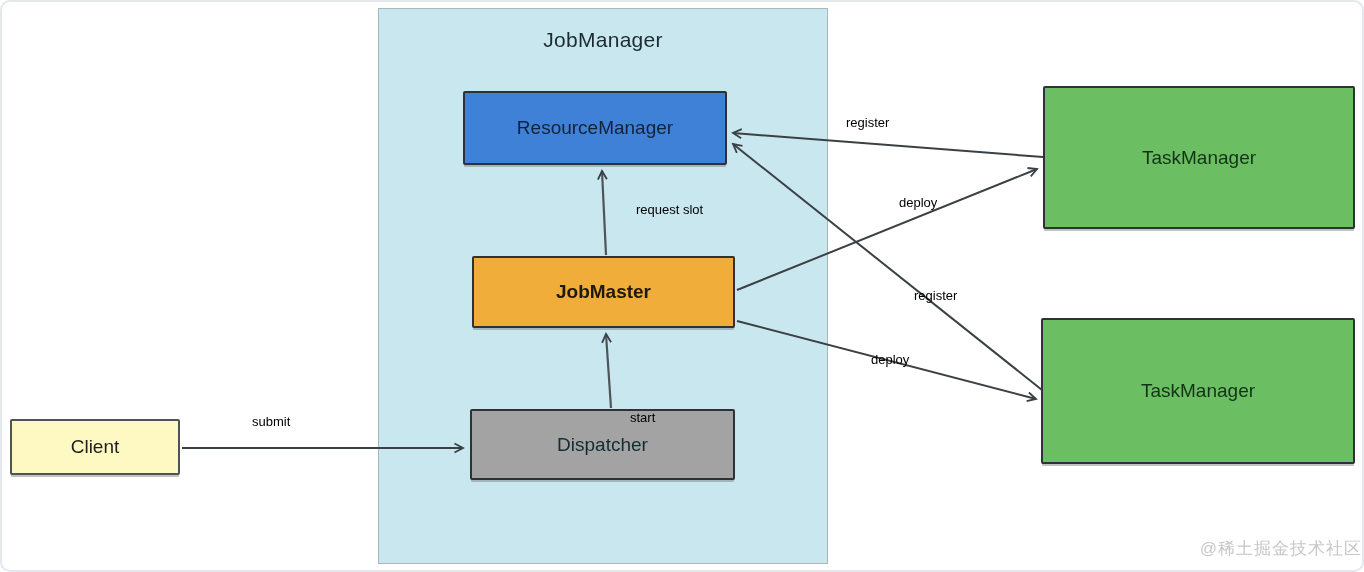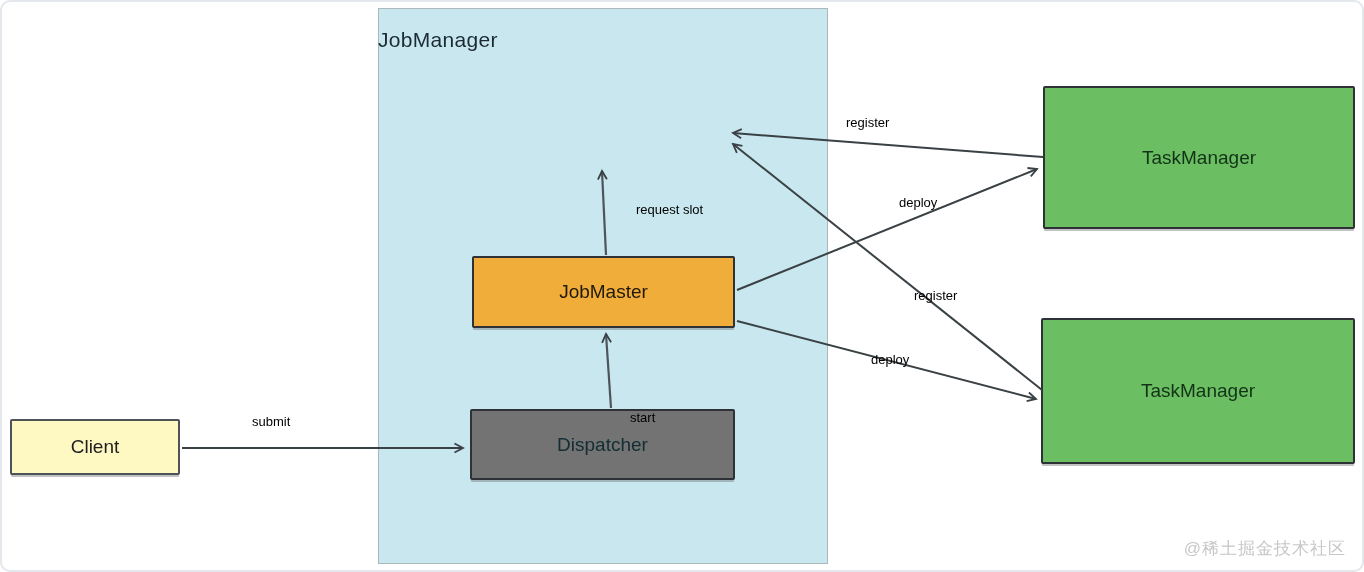--- a/index.html
+++ b/index.html
@@ -18,39 +18,40 @@
     position: absolute;
     left: 376px; top: 6px;
     width: 450px; height: 556px;
     background: #c9e7ef;
     border: 1px solid #aab7bb;
   }
   .jm-title {
     position: absolute;
     left: 376px; top: 26px;
     width: 450px;
+    text-align: center;
     font-size: 21px;
     color: #1c2b33;
     letter-spacing: .3px;
   }
   
   .node {
     position: absolute;
     display: flex;
     align-items: center;
     justify-content: center;
     border: 2px solid #2e3236;
     border-radius: 2px;
     font-size: 19px;
     box-shadow: 0 3px 0 -1px rgba(115,120,124,.45);
     z-index: 2;
   }
   .node-resource-manager { left: 461px; top: 89px;  width: 264px; height: 74px;  background: #3f81d6; color: #142238; }
-  .node-job-master       { left: 470px; top: 254px; width: 263px; height: 72px;  background: #f0ad39; color: #20190c; }
-  .node-dispatcher       { left: 468px; top: 407px; width: 265px; height: 71px;  background: #737373; color: #132d33; }
+  .node-job-master       { left: 470px; top: 254px; width: 263px; height: 72px;  background: #f0ad39; color: #20190c; font-weight: bold; }
+  .node-dispatcher       { left: 468px; top: 407px; width: 265px; height: 71px;  background: #a3a3a3; color: #132d33; }
   .node-client           { left: 8px;   top: 417px; width: 170px; height: 56px;  background: #fef9c3; color: #1e1e1e; border-color: #4e5357; }
   .node-task-manager-top    { left: 1041px; top: 84px;  width: 312px; height: 143px; background: #6cbe62; color: #123317; }
   .node-task-manager-bottom { left: 1039px; top: 316px; width: 314px; height: 146px; background: #6cbe62; color: #123317; }
   
   .arrows {
     position: absolute;
     left: 0; top: 0;
     width: 1364px; height: 572px;
     z-index: 3;
     pointer-events: none;
@@ -68,35 +69,38 @@
   .lbl-submit          { left: 250px; top: 412px; width: 92px; }
   .lbl-start           { left: 628px; top: 364px; margin-top: 44px; }
   .lbl-request-slot    { left: 618px; top: 200px; margin-left: 16px; }
   .lbl-register-top    { left: 844px; top: 113px; }
   .lbl-deploy-top      { left: 897px; top: 193px; }
   .lbl-register-bottom { left: 912px; top: 286px; }
   .lbl-deploy-bottom   { left: 869px; top: 350px; }
   
   .watermark {
     position: absolute;
-    right: 16px; bottom: 10px;
+    right: 0; bottom: 10px;
     font-size: 17px;
     color: #c7c7c7;
     letter-spacing: 1px;
     z-index: 5;
   }
 </style>
 </head>
 <body>
 
 <div class="stage">
 
   <div class="jm-container"></div>
   <div class="jm-title">JobManager</div>
 
+  <div class="node node-resource-manager">
+    <span>ResourceManager</span>
+  </div>
   <div class="node node-job-master">
     <span>JobMaster</span>
   </div>
   <div class="node node-dispatcher">
     <span>Dispatcher</span>
   </div>
   <div class="node node-client">
     <span>Client</span>
   </div>
   <div class="node node-task-manager-top">

